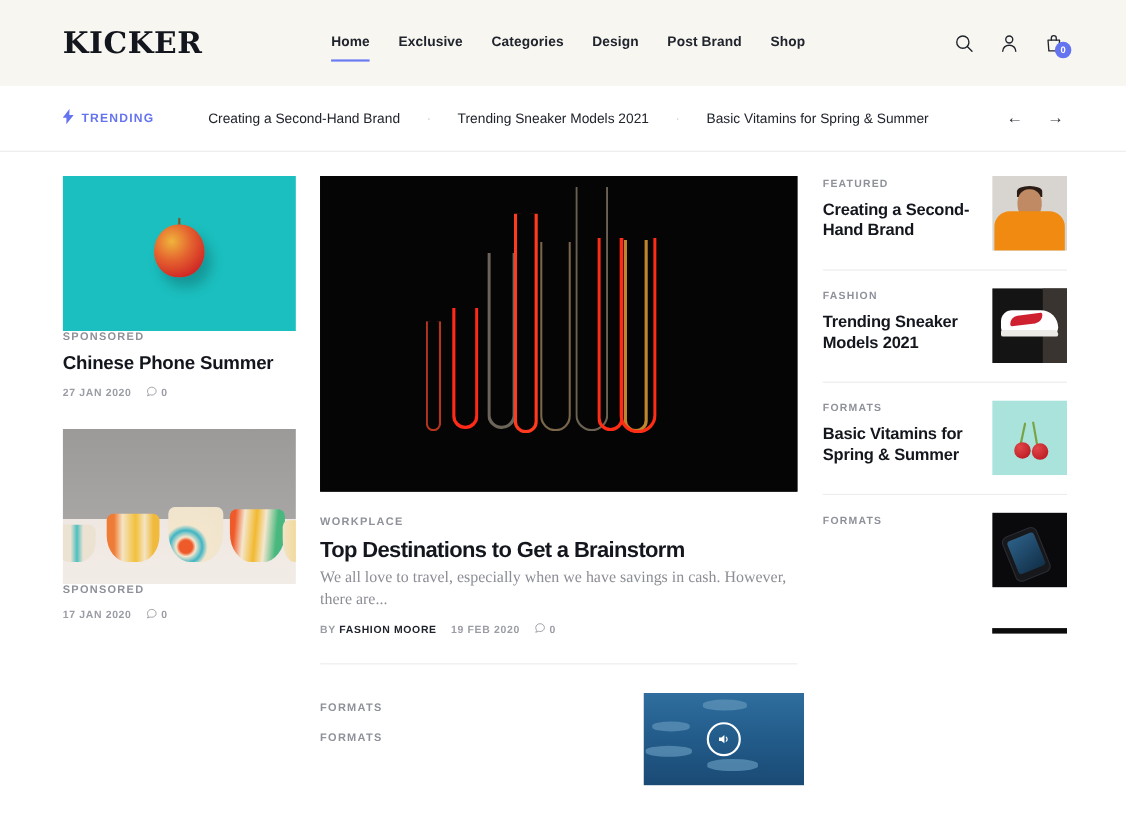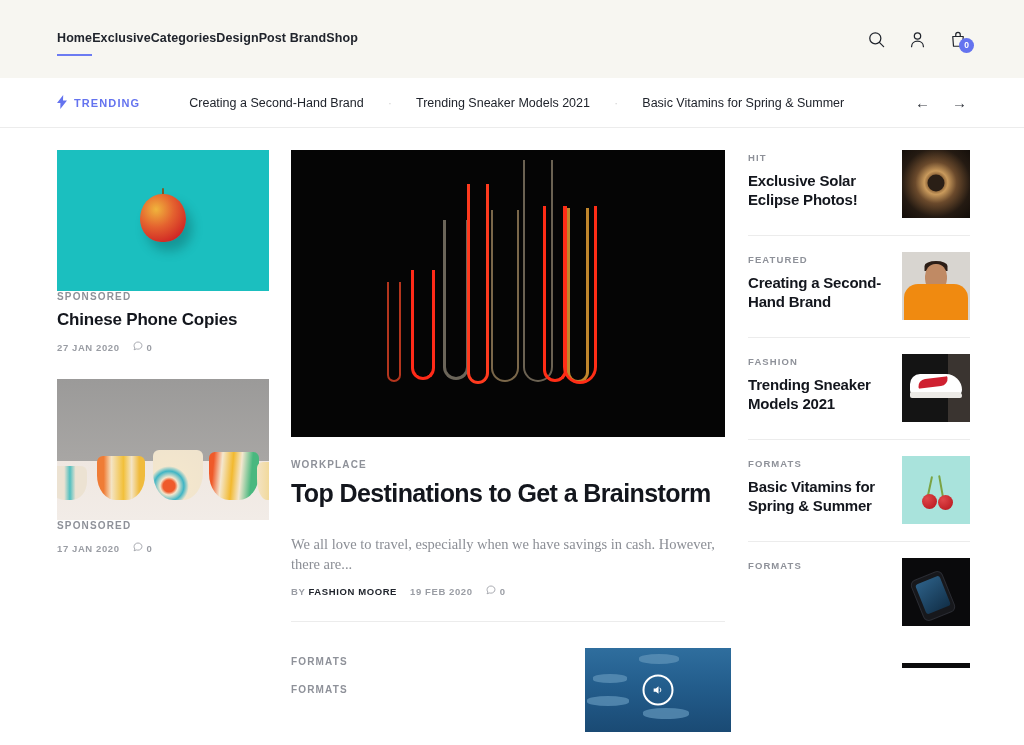--- a/index.html
+++ b/index.html
@@ -26,20 +26,22 @@
     font-size: 27px;
     letter-spacing: 0.5px;
     color: #13161d;
     line-height: 1;
     white-space: nowrap;
   }
 
   .mainnav {
     display: flex;
     align-items: flex-end;
+    gap: 26px;
+    margin-left: 117px;
   }
   .navitem {
     position: relative;
     font-size: 12.5px;
     font-weight: 600;
     color: #20242c;
     letter-spacing: .1px;
     cursor: pointer;
     padding-bottom: 2px;
     white-space: nowrap;
@@ -67,21 +69,21 @@
     border-radius: 50%;
     background: #6473ef;
     color: #fff;
     font-size: 8.5px;
     font-weight: 700;
     display: flex; align-items: center; justify-content: center;
   }
 
   
   .trending {
-    height: 50px;
+    height: 60px;
     border-bottom: 1px solid #ececec;
     display: flex;
     align-items: center;
     padding: 0 57px;
   }
   .trending-label {
     display: flex; align-items: center; gap: 7px;
     color: #6473ef;
     font-size: 11px;
     font-weight: 700;
@@ -165,33 +167,33 @@
     width: 434px; height: 287px;
     overflow: hidden;
     position: relative;
     background: #000;
   }
   .mid-kicker {
     font-size: 10px; font-weight: 700; letter-spacing: 1.15px;
     color: #8e9199; margin-top: 22px;
   }
   .mid-title {
-    font-size: 25px;
+    font-size: 20px;
     font-weight: 700;
     letter-spacing: -.6px;
     margin-top: 9px;
     color: #13161d;
     line-height: 1.18;
     cursor: pointer;
   }
   .mid-excerpt {
     font-family: "Liberation Serif", serif;
     font-size: 14.5px;
     color: #8b8e95;
-    margin-top: 25px;
+    margin-top: 2px;
     line-height: 1.4;
   }
   .mid-divider {
     height: 1px; background: #ececec;
     margin-top: 24px;
   }
 
   .podcast-block {
     display: flex;
     margin-top: 26px;
@@ -317,20 +319,21 @@
 
   .img-ocean { width:100%; height:100%;
     background:linear-gradient(180deg,#2f6e9e 0%, #235d8c 45%, #1a4a74 100%);
     position:relative; overflow:hidden; }
   .fish { position:absolute; background:#5f93b8; border-radius:50%/40%; opacity:.75; }
 </style>
 </head>
 <body>
 
 <div class="header">
+  <div class="logo">KICKER</div>
 
   <nav class="mainnav">
     <div class="navitem active">Home</div>
     <div class="navitem">Exclusive</div>
     <div class="navitem">Categories</div>
     <div class="navitem">Design</div>
     <div class="navitem">Post Brand</div>
     <div class="navitem">Shop</div>
   </nav>
 
@@ -386,21 +389,21 @@
   <div class="col-left">
 
     <div class="lcard">
       <div class="lthumb">
         <div class="img-apple">
           <div class="apple-stem"></div>
           <div class="apple-body"></div>
         </div>
       </div>
       <div class="kicker">SPONSORED</div>
-      <div class="ltitle">Chinese Phone Copies</div>
+      <div class="ltitle">Chinese Phone Summer</div>
       <div class="meta">
         <span>27 JAN 2020</span>
         <span class="cmt">
           <span>
             <svg width="10" height="10" viewBox="0 0 14 14" fill="none" stroke="#9a9da4" stroke-width="1.2">
               <path d="M12.5 6.4c0 2.8-2.5 5-5.5 5a6.6 6.6 0 0 1-2-.3L1.5 12.3l1.2-2.4A4.8 4.8 0 0 1 1.5 6.4c0-2.8 2.5-5 5.5-5s5.5 2.2 5.5 5z"></path>
             </svg>
           </span>
           <span>0</span>
         </span>
@@ -490,31 +493,20 @@
             </svg>
           </div>
         </div>
 
       </div>
     </div>
   </div>
 
   <div class="col-right">
 
-    <div class="rcard">
-      <div class="rc-text">
-        <div class="rc-kicker">HIT</div>
-        <div class="rc-title">Exclusive Solar Eclipse Photos!</div>
-      </div>
-      <div class="rc-thumb">
-        <div class="img-eclipse">
-            <div class="disc"></div>
-          </div>
-      </div>
-    </div>
 
     <div class="rcard">
       <div class="rc-text">
         <div class="rc-kicker">FEATURED</div>
         <div class="rc-title">Creating a Second-Hand Brand</div>
       </div>
       <div class="rc-thumb">
         <div class="img-man">
             <div class="hair"></div>
             <div class="head"></div>

